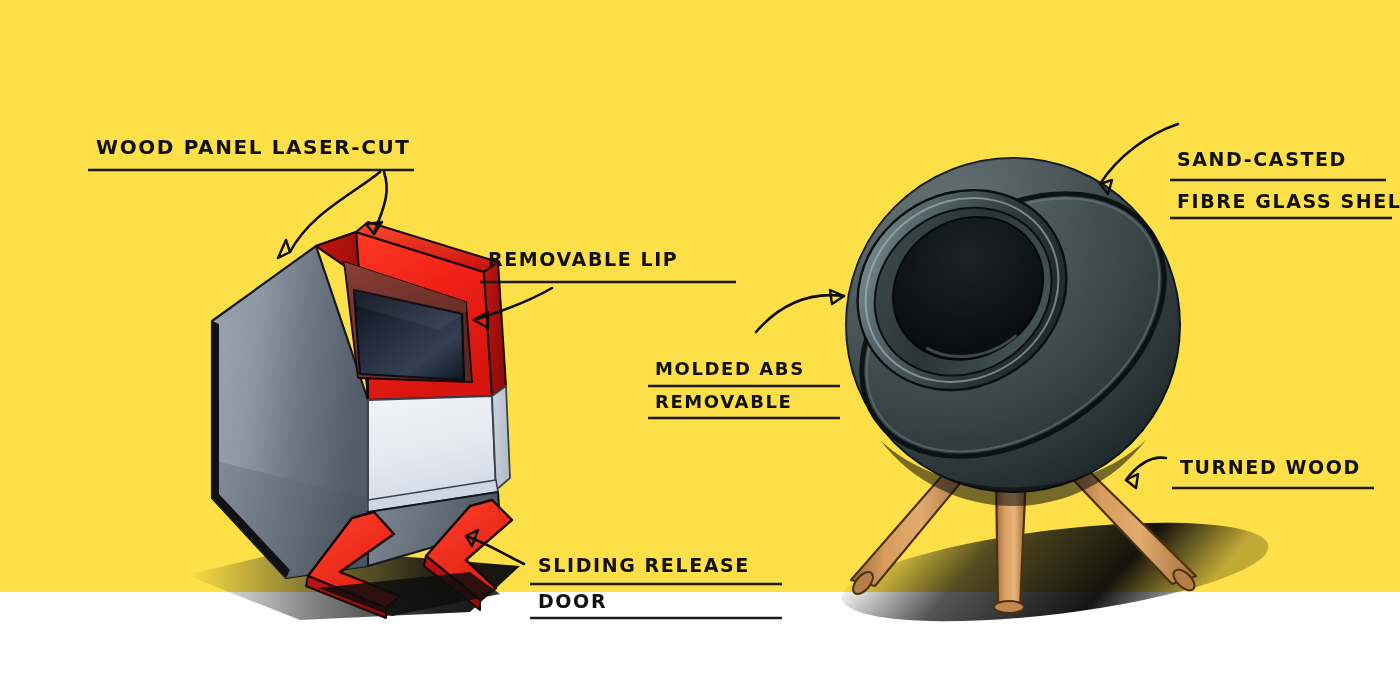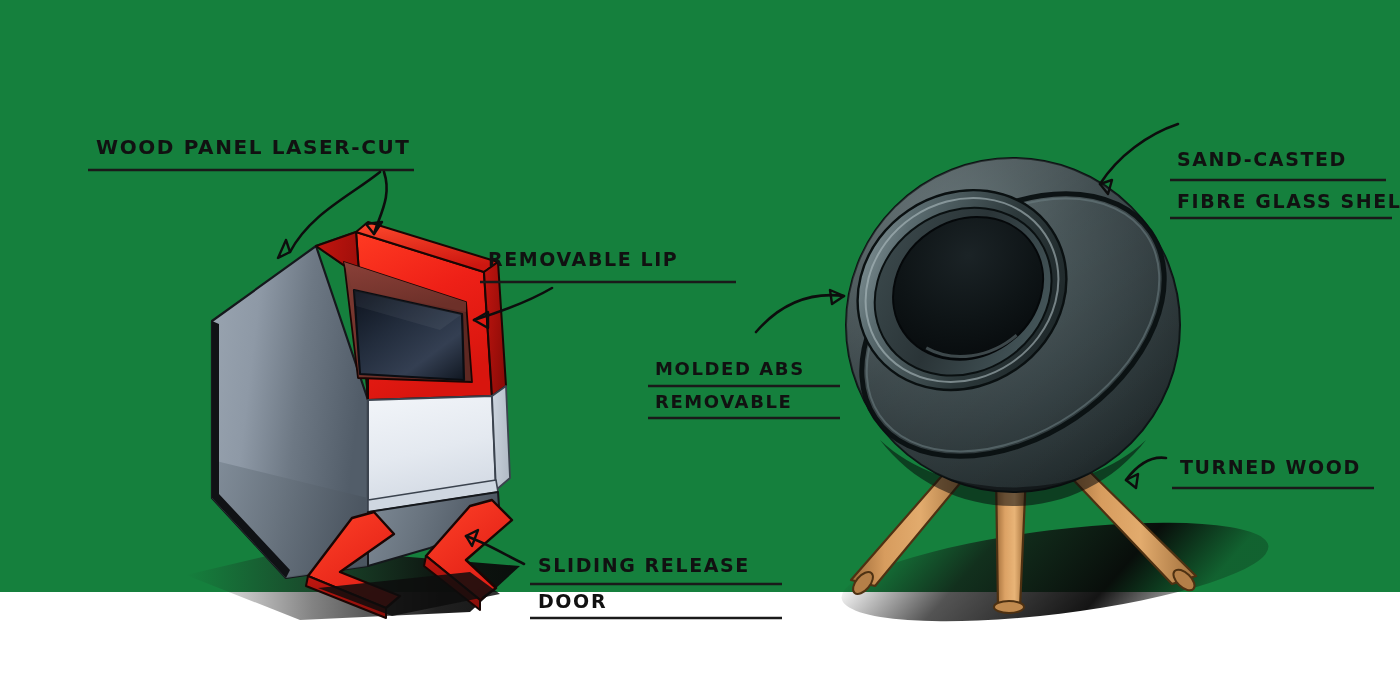--- a/index.html
+++ b/index.html
@@ -13,21 +13,21 @@
     height: 700px;
     position: relative;
     overflow: hidden;
     font-family: "DejaVu Sans", sans-serif;
   }
   #board {
     position: absolute;
     left: 0; top: 0;
     width: 1400px;
     height: 592px;
-    background: #15803d;
+    background: #fde047;
   }
   svg.layer {
     position: absolute;
     left: 0; top: 0;
     width: 1400px;
     height: 700px;
   }
   .annotation-text {
     font-family: "DejaVu Sans", sans-serif;
     font-weight: 700;

